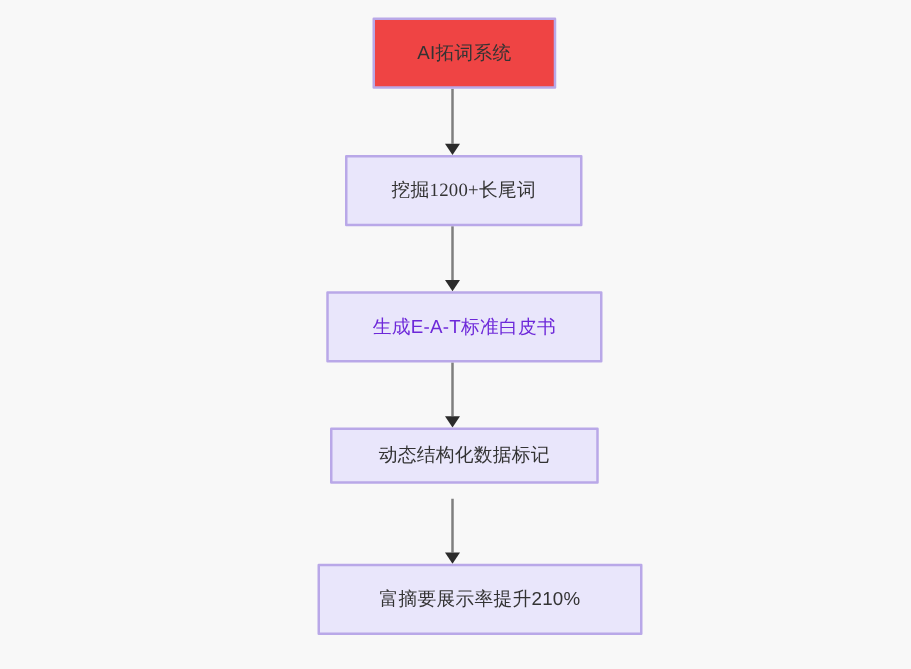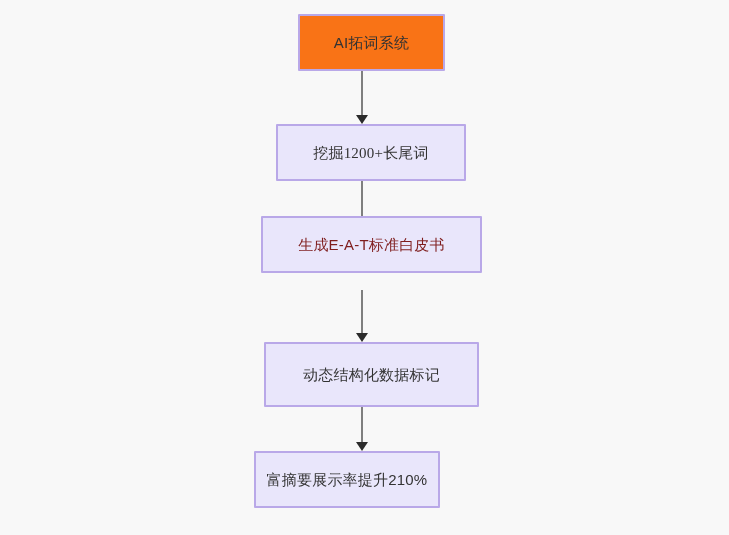--- a/index.html
+++ b/index.html
@@ -71,19 +71,19 @@
   </div>
   <div class="edge" style="left: 352px; top: 290px; height: 52px;">
     <div class="edge-line" style="height: 43px; background: rgb(127, 127, 127);"></div>
     <div class="edge-head" style="top: 43px; border-top-color: rgb(43, 43, 43);"></div>
   </div>
   <div class="edge" style="left: 352px; top: 399px; height: 52px;">
     <div class="edge-line" style="height: 43px; background: rgb(127, 127, 127);"></div>
     <div class="edge-head" style="top: 43px; border-top-color: rgb(43, 43, 43);"></div>
   </div>
 
-  <div class="node" style="left: 298px; top: 14px; width: 147px; height: 57px; background: #f97316; border-color: rgb(185, 168, 232); color: rgb(51, 51, 51);">AI拓词系统</div>
+  <div class="node" style="left: 298px; top: 14px; width: 147px; height: 57px; background: #ef4444; border-color: rgb(185, 168, 232); color: rgb(51, 51, 51);">AI拓词系统</div>
   <div class="node" style="left: 276px; top: 124px; width: 190px; height: 57px; background: rgb(233, 230, 251); border-color: rgb(185, 168, 232); color: rgb(51, 51, 51); font-family: Liberation Serif, serif;">挖掘1200+长尾词</div>
-  <div class="node" style="left: 261px; top: 216px; width: 221px; height: 57px; background: rgb(233, 230, 251); border-color: rgb(185, 168, 232); color: #7f1d1d;">生成E-A-T标准白皮书</div>
-  <div class="node" style="left: 264px; top: 342px; width: 215px; height: 65px; background: rgb(233, 230, 251); border-color: rgb(185, 168, 232); color: rgb(51, 51, 51);">动态结构化数据标记</div>
-  <div class="node" style="left: 254px; top: 451px; width: 186px; height: 57px; background: rgb(233, 230, 251); border-color: rgb(185, 168, 232); color: rgb(51, 51, 51);">富摘要展示率提升210%</div>
+  <div class="node" style="left: 261px; top: 233px; width: 221px; height: 57px; background: rgb(233, 230, 251); border-color: rgb(185, 168, 232); color: #6d28d9;">生成E-A-T标准白皮书</div>
+  <div class="node" style="left: 264px; top: 342px; width: 215px; height: 45px; background: rgb(233, 230, 251); border-color: rgb(185, 168, 232); color: rgb(51, 51, 51);">动态结构化数据标记</div>
+  <div class="node" style="left: 254px; top: 451px; width: 260px; height: 57px; background: rgb(233, 230, 251); border-color: rgb(185, 168, 232); color: rgb(51, 51, 51);">富摘要展示率提升210%</div>
 
 </div>
 
 </body></html>

